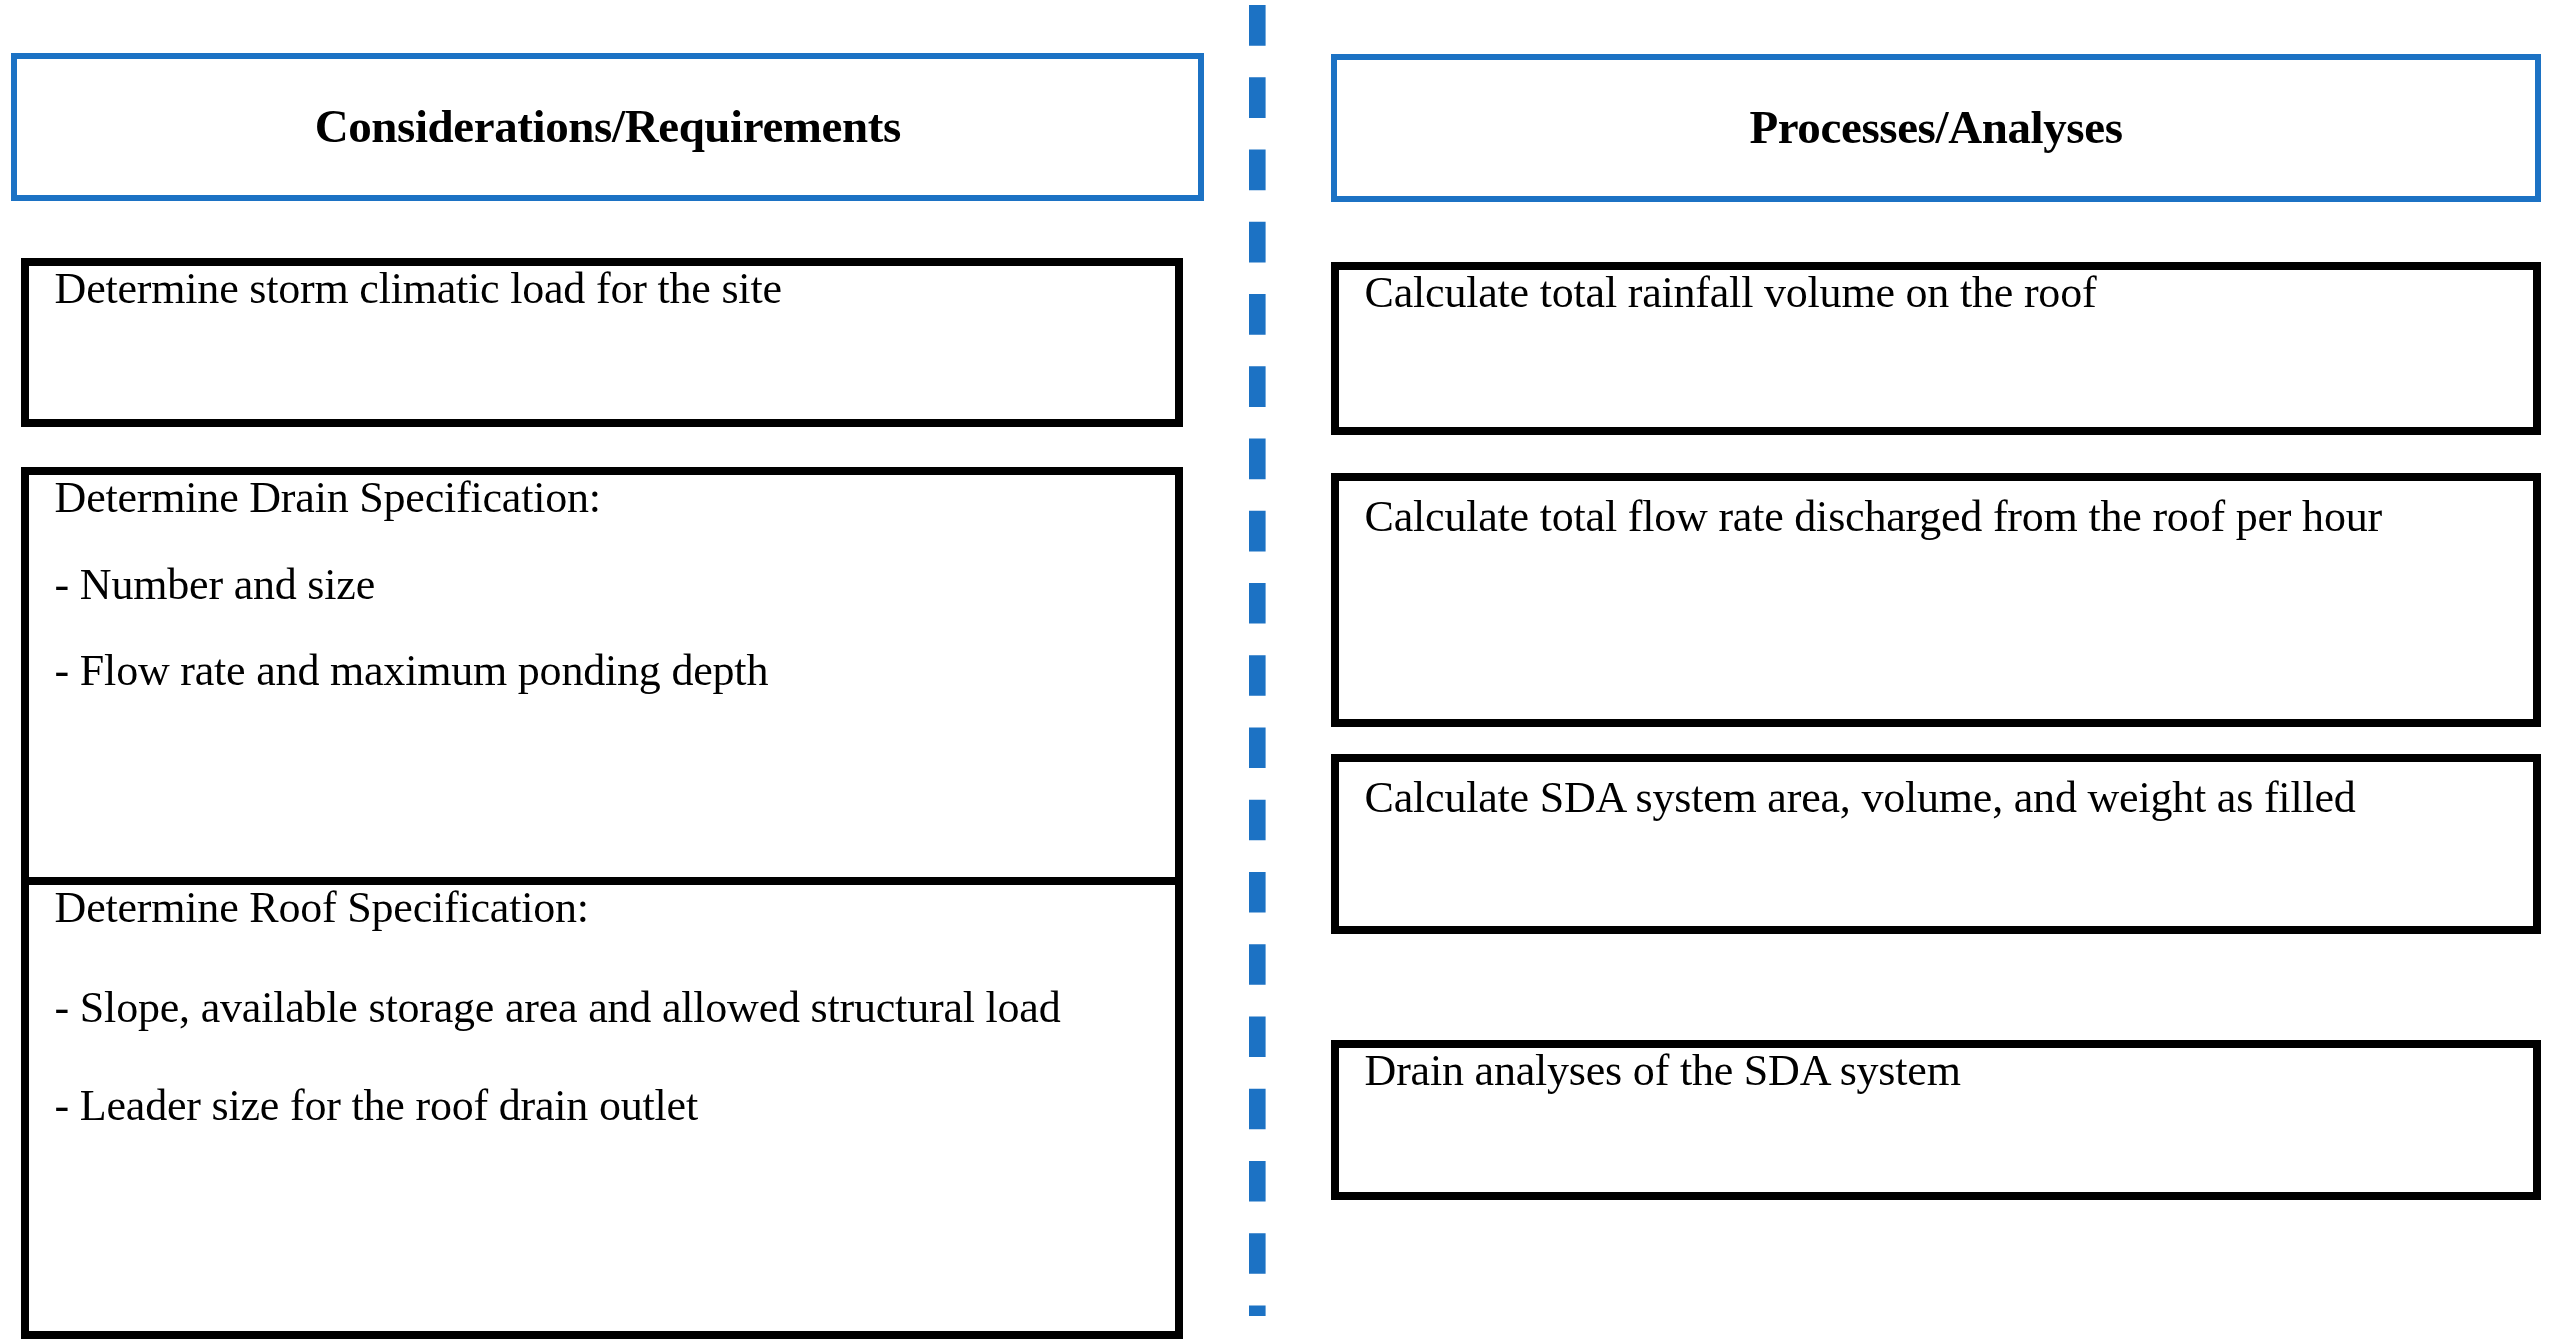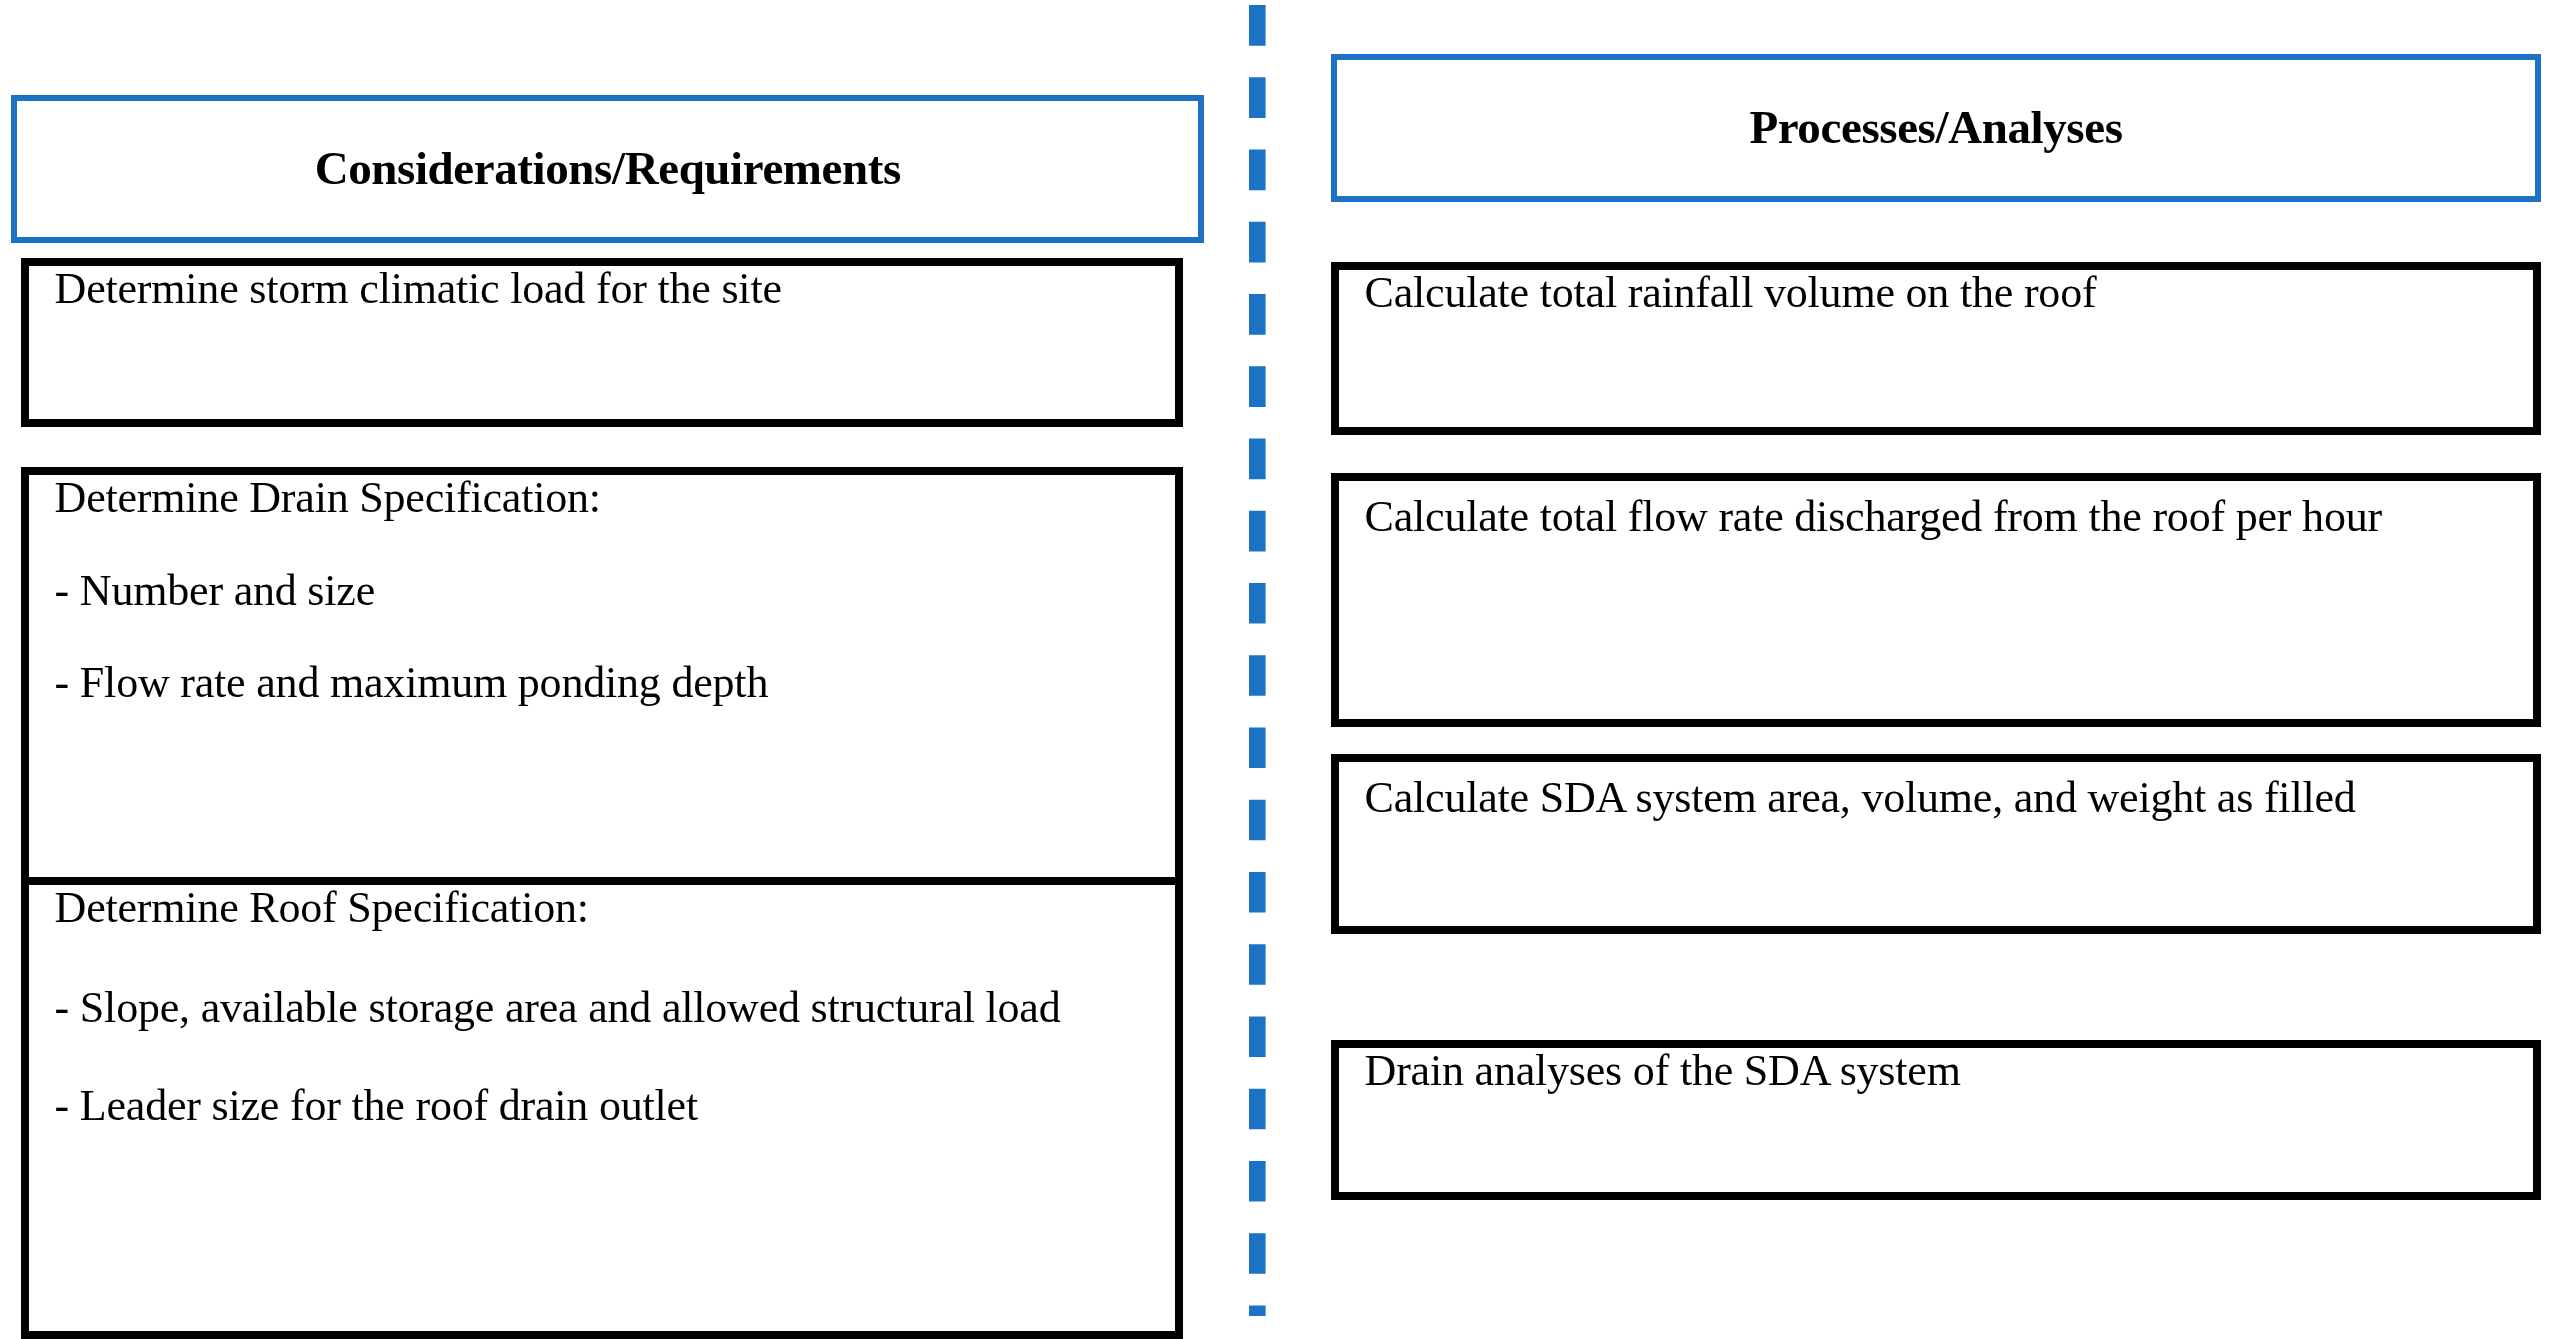--- a/index.html
+++ b/index.html
@@ -35,21 +35,21 @@
     justify-content: center;
   }
   .header-box .header-label {
     font-weight: bold;
     font-size: 47px;
     line-height: 1.05;
     letter-spacing: -0.4px;
     white-space: nowrap;
   }
 
-  #header-left  { left: 11.3px;   top: 53px; width: 1193px; height: 148px; margin-top: 42px; }
+  #header-left  { left: 11.3px;   top: 53px; width: 1193px; height: 148px; }
   #header-right { left: 1331px; top: 54px; width: 1210px; height: 148px; }
 
   
   #divider {
     position: absolute;
     left: 1249px;
     top: 4.5px;
     width: 16.6px;
     height: 1311px;
   }
@@ -69,21 +69,21 @@
     font-size: 44px;
     line-height: 1.06;
     letter-spacing: -0.2px;
   }
   .node-box .node-text + .node-text { margin-top: 40px; }
   .node-box.justify .node-text { text-align: justify; text-align-last: left; }
   .node-box.justify .node-text { line-height: 1.62; }
 
   
   #node-l0 { left: 21px; top: 258px;  width: 1162px; height: 169px; }
-  #node-l1 { left: 21px; top: 467px;  width: 1162px; height: 442px; gap: 6px; }
+  #node-l1 { left: 21px; top: 467px;  width: 1162px; height: 442px; }
   #node-l2 { left: 21px; top: 877px; width: 1162px; height: 462px; }
 
   
   #node-r0 { left: 1331px; top: 262px;  width: 1210px; height: 173px; }
   #node-r1 { left: 1331px; top: 473px;  width: 1210px; height: 254px; }
   #node-r2 { left: 1331px; top: 754px; width: 1210px; height: 180px; }
   #node-r3 { left: 1331px; top: 1040px; width: 1210px; height: 160px; }
 </style>
 </head>
 <body>

